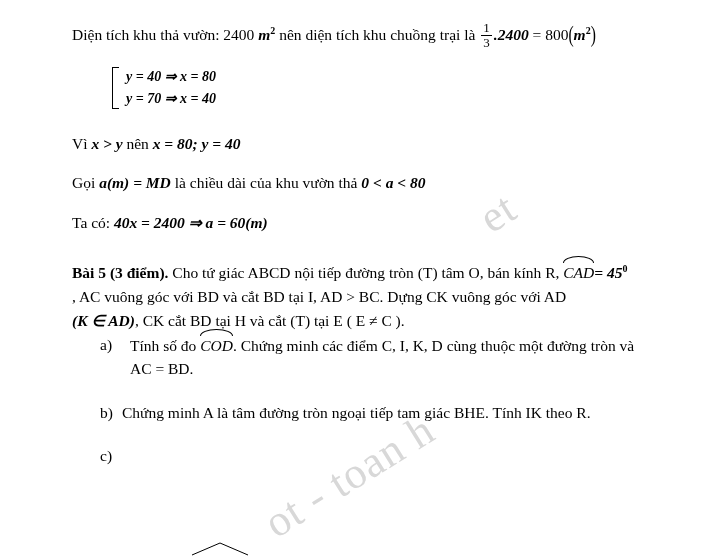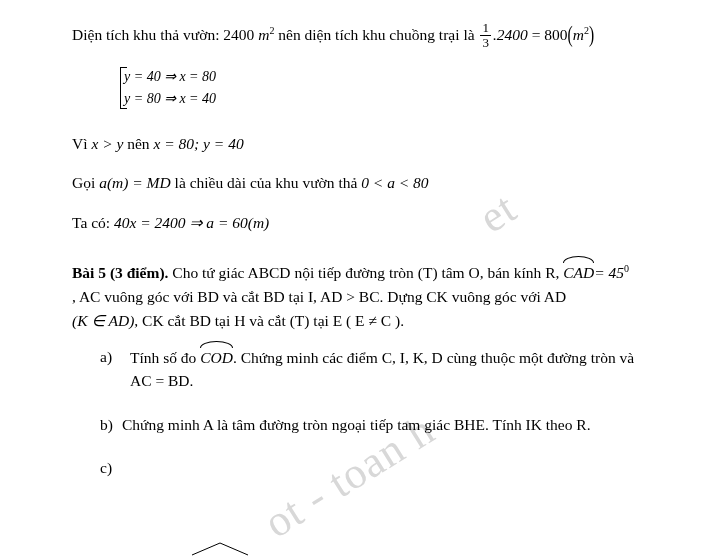--- a/index.html
+++ b/index.html
@@ -41,21 +41,21 @@
     position: relative;
     padding: 22px 40px 0 72px;
     z-index: 2;
   }
   .line {
     font-size: 15.5px;
     line-height: 1.45;
     margin-bottom: 17px;
     white-space: nowrap;
   }
-  .math { font-family: "Liberation Serif", serif; font-style: italic; }
+  .math { font-family: "Liberation Serif", serif; font-style: italic; font-weight: bold; }
   i.v { font-style: italic; }
 
   
   .frac {
     display: inline-block;
     vertical-align: middle;
     text-align: center;
     font-size: 13px;
     line-height: 1.05;
     margin: 0 2px;
@@ -73,22 +73,22 @@
     transform: scaleY(1.45);
     transform-origin: center;
     font-style: normal;
   }
 
   
   .cases {
     display: inline-block;
     vertical-align: middle;
     position: relative;
-    padding-left: 0;
-    margin-left: 10px;
+    padding-left: 10px;
+    margin-left: 2px;
     top: -1px;
   }
   .cases:before {
     content: "";
     position: absolute;
     left: 0;
     top: 1px;
     bottom: 1px;
     width: 6px;
     border-left: 1.3px solid #000;
@@ -124,21 +124,20 @@
     border-right: 1.2px solid #000;
     border-radius: 50% 50% 0 0 / 100% 100% 0 0;
   }
 
   .bold { font-weight: bold; }
 
   .problem {
     font-size: 15.5px;
     line-height: 1.55;
     margin-top: 26px;
-    margin-bottom: 12px;
   }
   .items {
     margin: 0;
     padding: 0 0 0 28px;
     list-style: none;
   }
   .item {
     font-size: 15.5px;
     line-height: 1.5;
     margin-bottom: 20px;
@@ -178,21 +177,21 @@
         <span class="den">3</span>
       </span><span class="math">.2400</span>
       <span>=</span>
       <span>800</span><span class="par">(</span><span class="math"><i class="v">m</i><sup class="ex">2</sup></span><span class="par">)</span>
     </div>
 
 
     <div class="line" style="padding-left:38px; margin-bottom:22px;">
       <span class="cases">
         <span class="row math">y = 40 ⇒ x = 80</span>
-        <span class="row math">y = 80 ⇒ x = 40</span>
+        <span class="row math">y = 70 ⇒ x = 40</span>
       </span>
     </div>
 
     <div class="line">
       <span>Vì</span>
       <span class="math">x &gt; y</span>
       <span>nên</span>
       <span class="math">x = 80; y = 40</span>
     </div>
 

